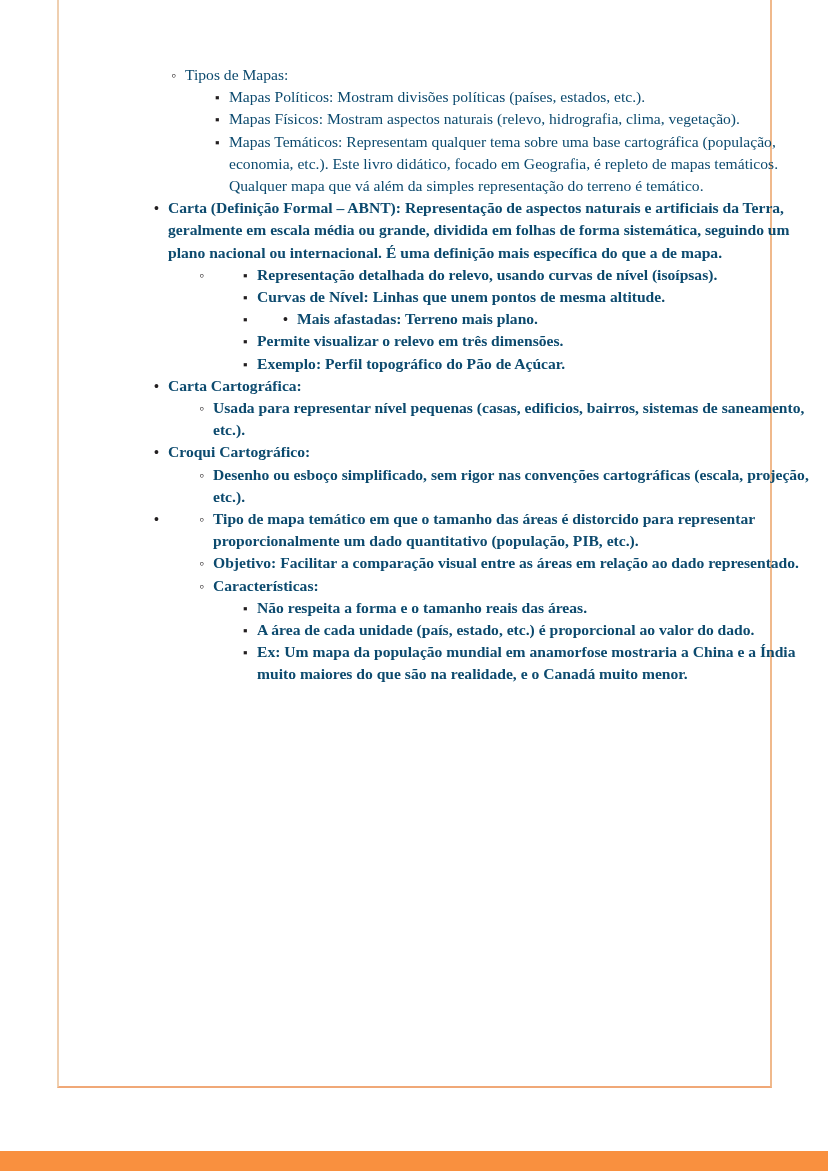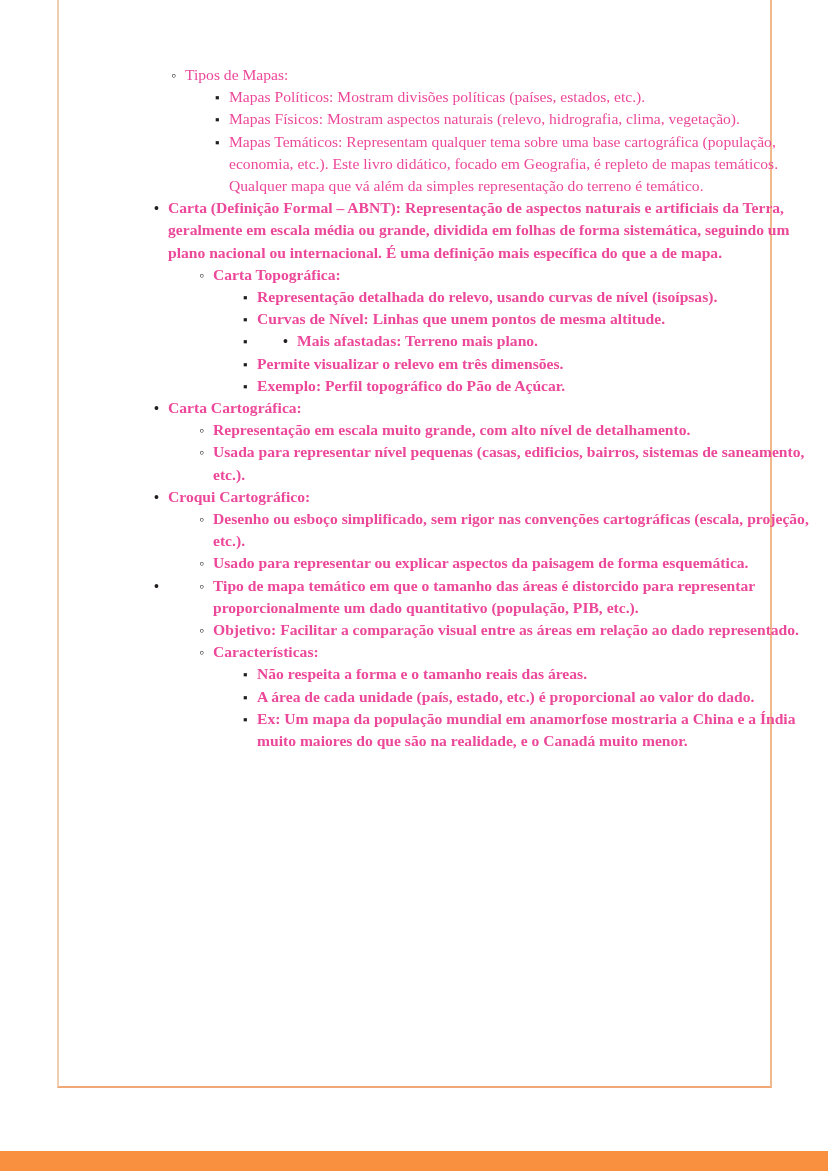--- a/index.html
+++ b/index.html
@@ -31,21 +31,21 @@
     border-bottom: 2px solid #f0a877;
     border-top: none;
     background: #ffffff;
   }
 
   .doc-body {
     position: absolute;
     left: 81px;
     top: 78px;
     width: 672px;
-    color: #ec4899;
+    color: #0c4a6e;
     font-size: 15.6px;
     line-height: 22.2px;
     text-rendering: optimizeLegibility;
   }
 
   ul {
     list-style: none;
     margin: 0;
     padding: 0;
   }
@@ -154,21 +154,20 @@
 
       <ul class="lvl1">
 
         <li>
           <span class="marker"></span>
           <span class="txt">Carta (Definição Formal – ABNT): Representação de aspectos naturais e artificiais da Terra, geralmente em escala média ou grande, dividida em folhas de forma sistemática, seguindo um plano nacional ou internacional. É uma definição mais específica do que a de mapa.</span>
 
           <ul class="lvl2">
             <li>
               <span class="marker"></span>
-              <span class="txt">Carta Topográfica:</span>
 
               <ul class="lvl3">
                 <li>
                   <span class="marker"></span>
                   <span class="txt">Representação detalhada do relevo, usando curvas de nível (isoípsas).</span>
                 </li>
                 <li>
                   <span class="marker"></span>
                   <span class="txt">Curvas de Nível: Linhas que unem pontos de mesma altitude.</span>
                 </li>
@@ -195,41 +194,33 @@
           </ul>
         </li>
 
         <li>
           <span class="marker"></span>
           <span class="txt">Carta Cartográfica:</span>
 
           <ul class="lvl2">
             <li>
               <span class="marker"></span>
-              <span class="txt">Representação em escala muito grande, com alto nível de detalhamento.</span>
-            </li>
-            <li>
-              <span class="marker"></span>
               <span class="txt">Usada para representar nível pequenas (casas, edificios, bairros, sistemas de saneamento, etc.).</span>
             </li>
           </ul>
         </li>
 
         <li>
           <span class="marker"></span>
           <span class="txt">Croqui Cartográfico:</span>
 
           <ul class="lvl2">
             <li>
               <span class="marker"></span>
               <span class="txt">Desenho ou esboço simplificado, sem rigor nas convenções cartográficas (escala, projeção, etc.).</span>
-            </li>
-            <li>
-              <span class="marker"></span>
-              <span class="txt">Usado para representar ou explicar aspectos da paisagem de forma esquemática.</span>
             </li>
           </ul>
         </li>
 
         <li>
           <span class="marker"></span>
 
           <ul class="lvl2">
             <li>
               <span class="marker"></span>

